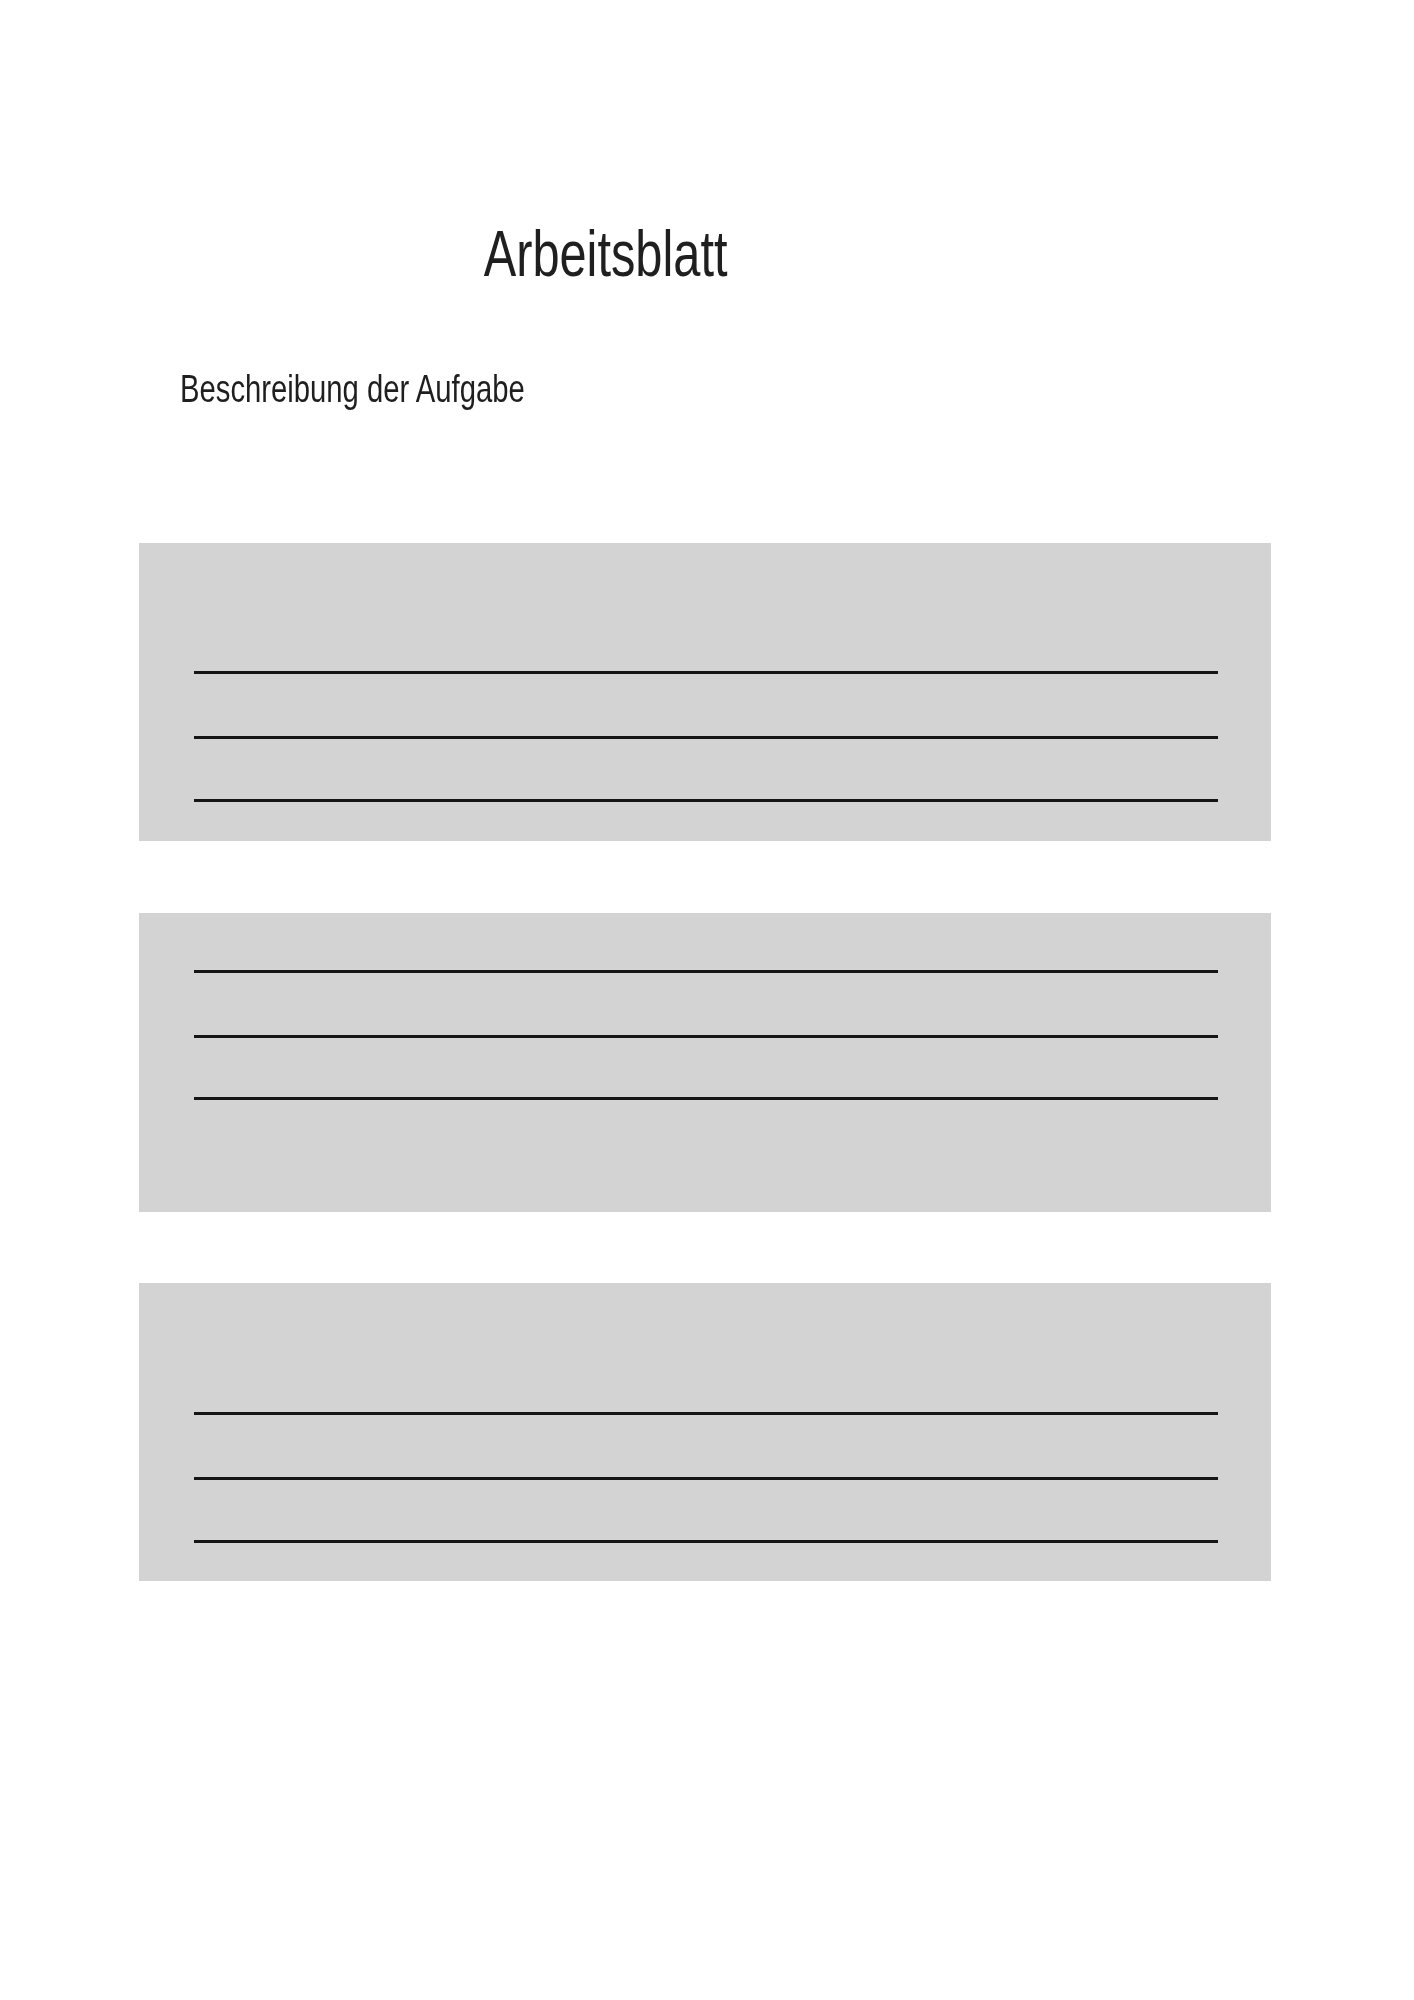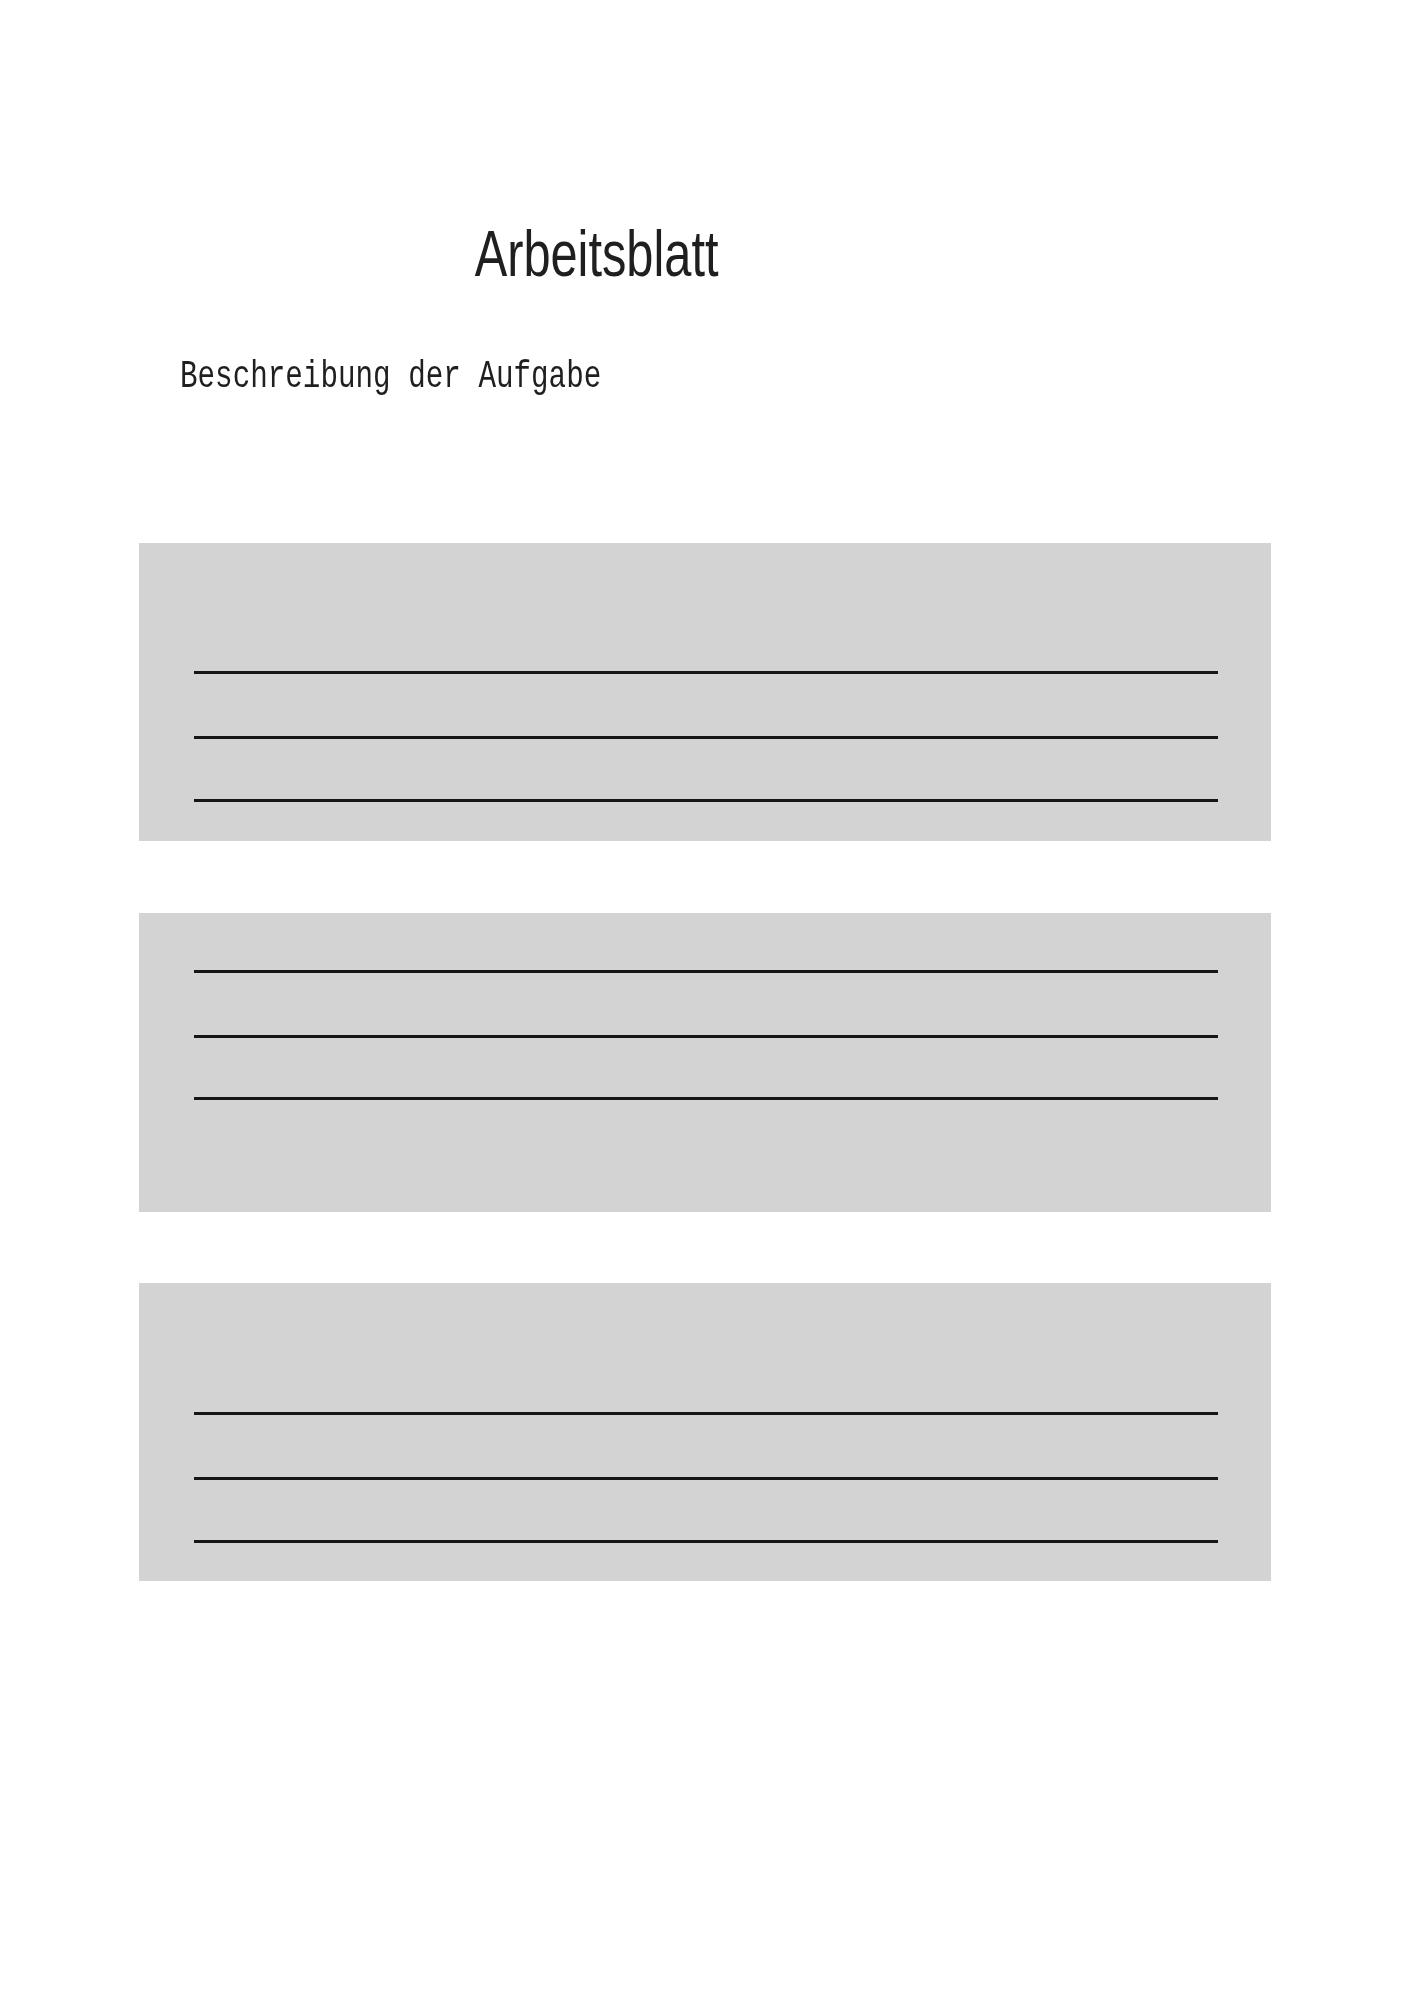--- a/index.html
+++ b/index.html
@@ -15,40 +15,39 @@
     width: 1414px;
     height: 2000px;
     background: var(--page-bg);
     overflow: hidden;
     font-family: "Liberation Sans", "DejaVu Sans", sans-serif;
     color: var(--text-color);
   }
   .title-row {
     position: absolute;
     top: 221px;
-    left: 7px;
+    left: 16px;
     width: 1180px;
     text-align: center;
   }
   .title-text {
     display: inline-block;
     font-size: 65px;
     line-height: 1;
     font-weight: 400;
     letter-spacing: 0;
     white-space: nowrap;
     transform: scaleX(0.75);
     transform-origin: center center;
     color: var(--text-color);
   }
   .subtitle-row {
     position: absolute;
-    top: 358px;
+    top: 369px;
     left: 180px;
-    font-family: Liberation Mono, monospace;
   }
   .subtitle-text {
     display: inline-block;
     font-size: 39px;
     line-height: 1;
     font-weight: 400;
     white-space: nowrap;
     transform: scaleX(0.75);
     transform-origin: left center;
     color: var(--text-color);

